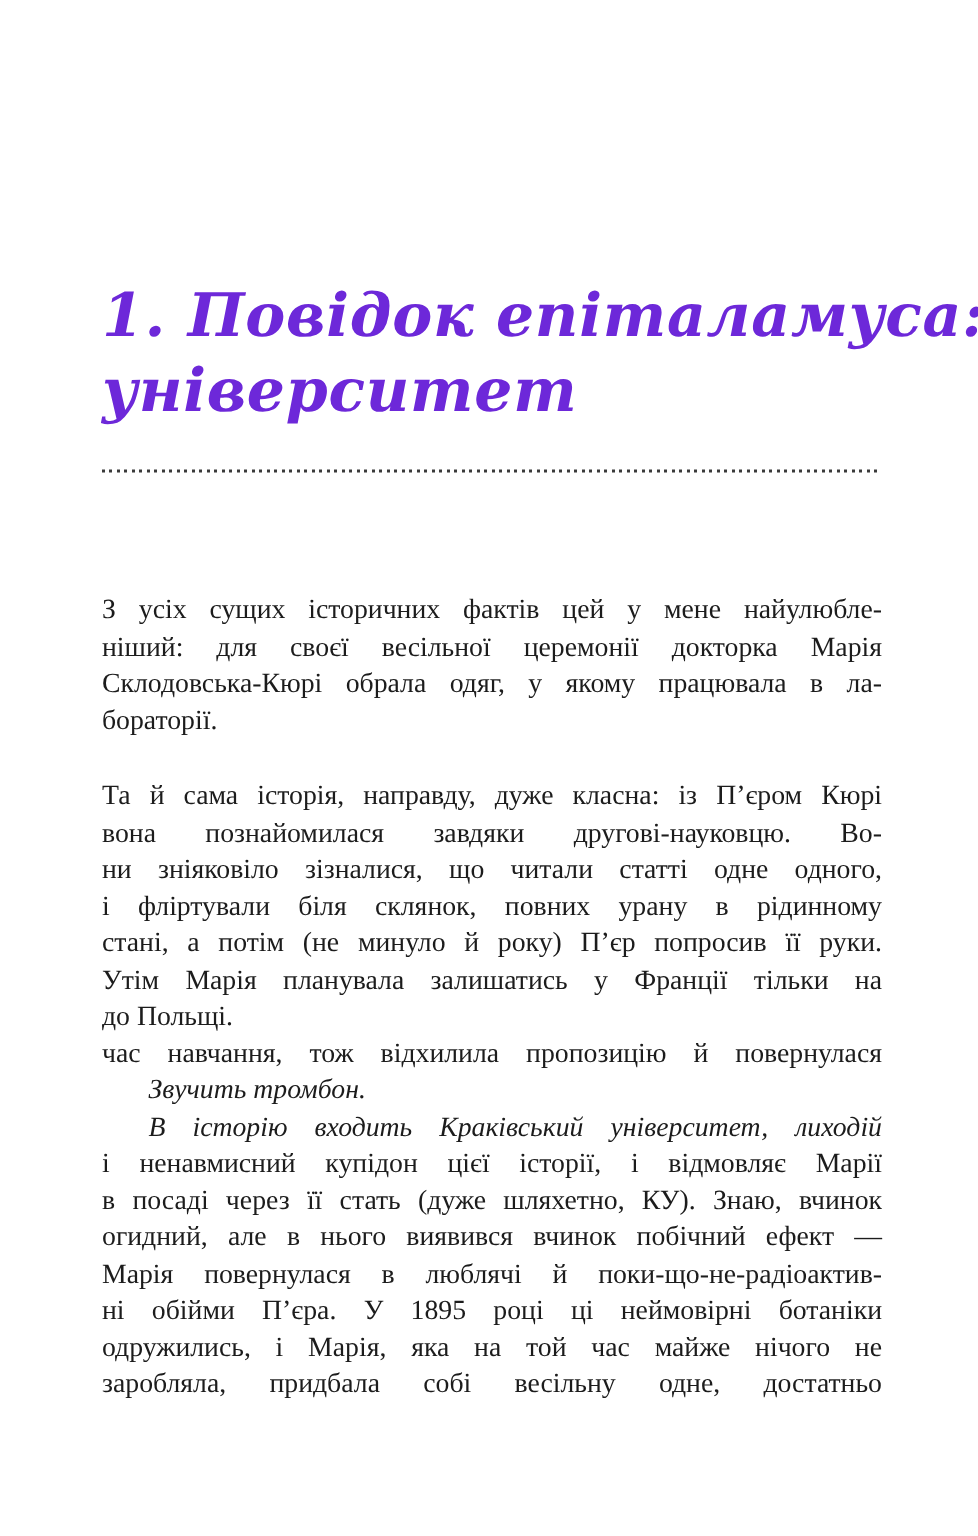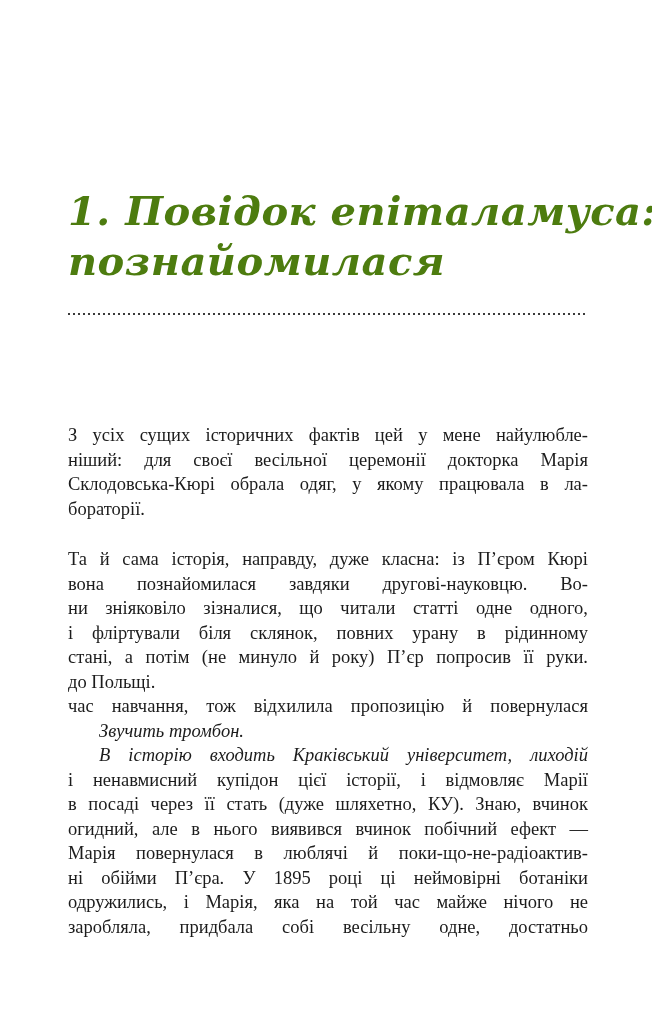--- a/index.html
+++ b/index.html
@@ -18,33 +18,33 @@
     color: #1a1a1a;
   }
   .chapter-title {
     margin: 0;
     font-family: "DejaVu Serif", serif;
     font-style: italic;
     font-weight: 700;
     font-size: 40px;
     line-height: 50px;
     letter-spacing: 0.5px;
-    color: #4d7c0f;
+    color: #6d28d9;
   }
   .title-line {
     display: block;
     white-space: nowrap;
   }
   .dotted-rule {
     margin-top: 27px;
     height: 2px;
     background: repeating-linear-gradient(to right, #3a3a3a 0 2px, transparent 2px 5px);
   }
   .body-text {
-    margin-top: 108px;
+    margin-top: 80px;
     font-family: "Liberation Serif", "DejaVu Serif", serif;
     font-size: 18.5px;
     line-height: 24.5px;
     color: #1c1c1c;
   }
   .para {
     margin: 0;
   }
   .para.gap {
     margin-top: 26px;
@@ -61,40 +61,41 @@
     font-style: italic;
   }
 </style>
 </head>
 <body>
 
 <div class="page">
 
   <h1 class="chapter-title">
     <span class="title-line">1. Повідок епіталамуса:</span>
-    <span class="title-line">познайомилася</span>
+    <span class="title-line">університет</span>
   </h1>
 
   <div class="dotted-rule"></div>
 
   <div class="body-text">
 
     <div class="para">
       <div class="line">З усіх сущих історичних фактів цей у мене найулюбле-</div>
       <div class="line">ніший: для своєї весільної церемонії докторка Марія</div>
       <div class="line">Склодовська-Кюрі обрала одяг, у якому працювала в ла-</div>
       <div class="line end">бораторії.</div>
     </div>
 
     <div class="para gap">
       <div class="line">Та й сама історія, направду, дуже класна: із П’єром Кюрі</div>
       <div class="line">вона познайомилася завдяки другові-науковцю. Во-</div>
       <div class="line">ни зніяковіло зізналися, що читали статті одне одного,</div>
       <div class="line">і фліртували біля склянок, повних урану в рідинному</div>
       <div class="line">стані, а потім (не минуло й року) П’єр попросив її руки.</div>
+      <div class="line">Утім Марія планувала залишатись у Франції тільки на</div>
       <div class="line end">до Польщі.</div>
       <div class="line">час навчання, тож відхилила пропозицію й повернулася</div>
     </div>
 
     <div class="para">
       <div class="line end indent">Звучить тромбон.</div>
     </div>
 
     <div class="para">
       <div class="line indent">В історію входить Краківський університет, лиходій</div>

